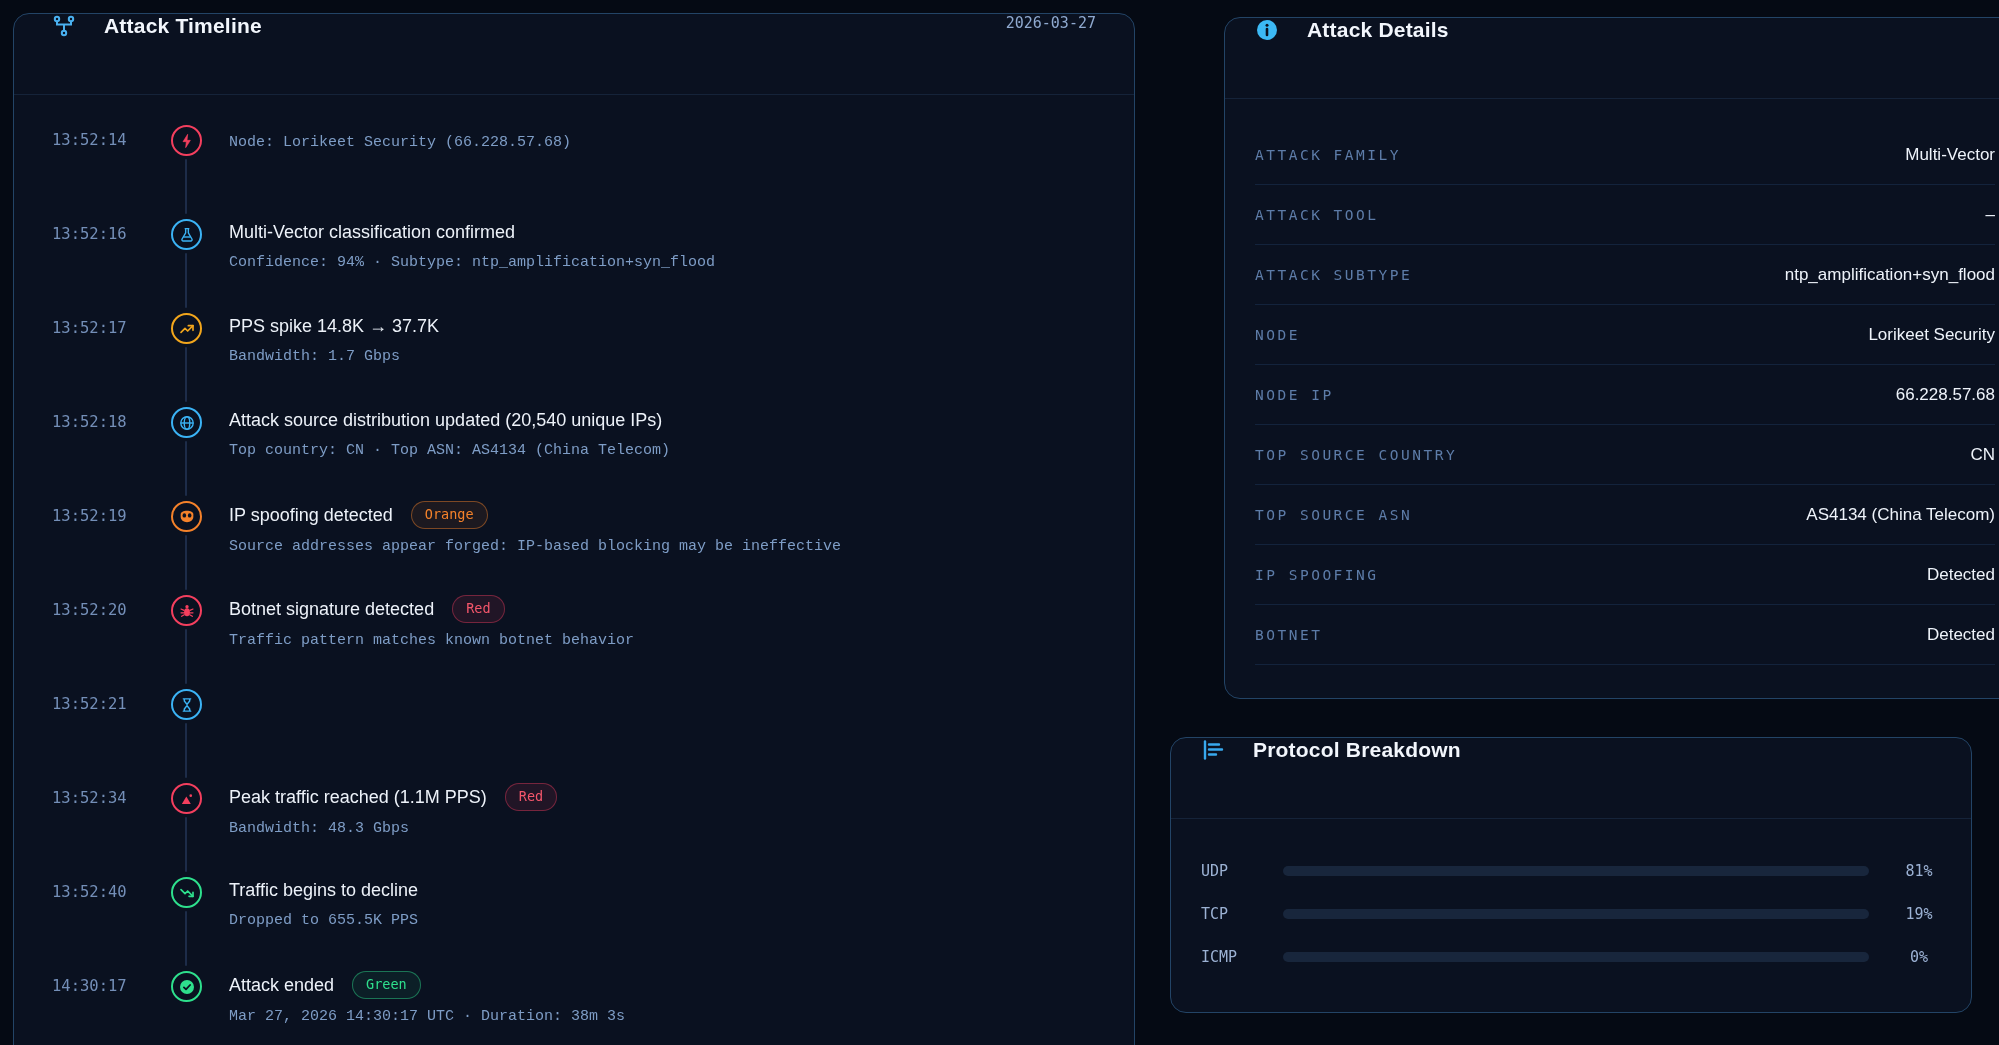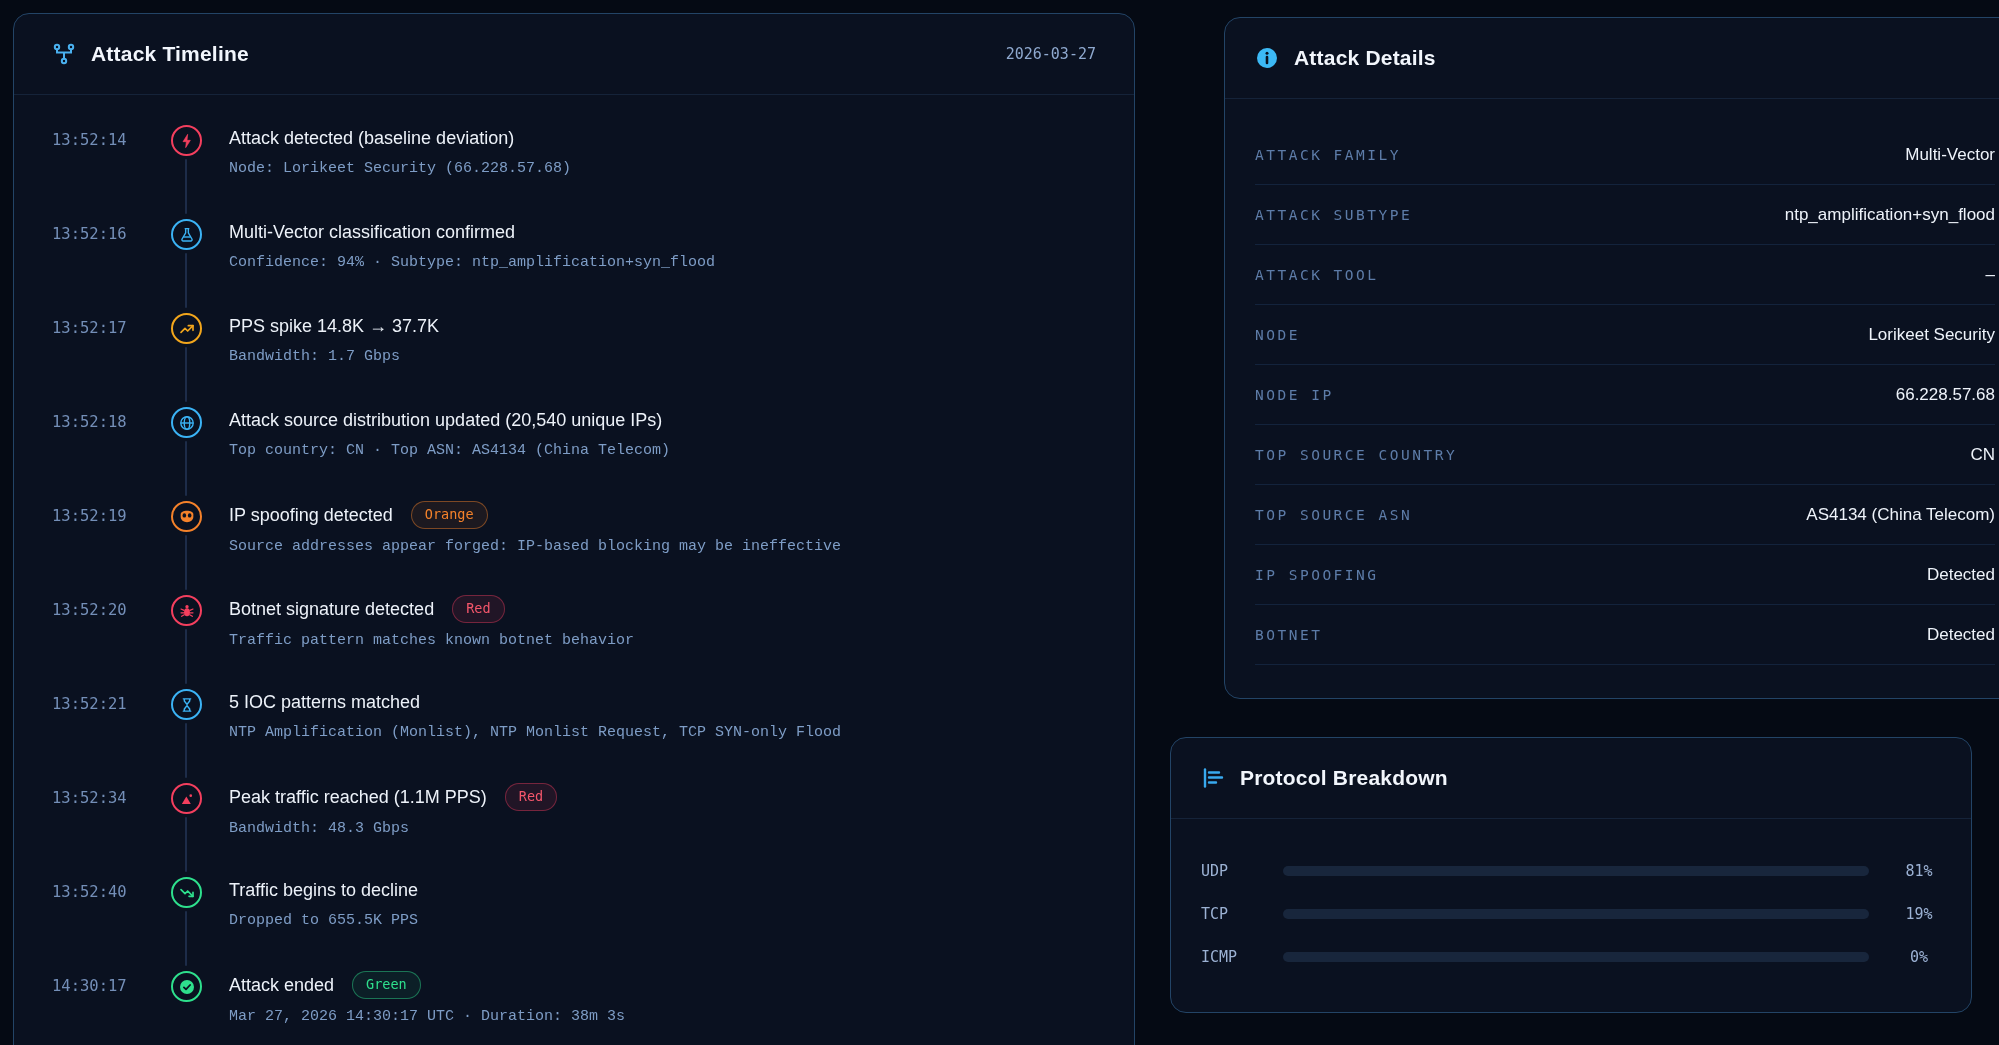--- a/index.html
+++ b/index.html
@@ -16,21 +16,21 @@
     position:absolute;
     background:#0a1120;
     border:1px solid #234466;
     border-radius:16px;
   }
   #timeline-panel { left:13px; top:13px; width:1122px; height:1115px; }
   #details-panel  { left:1224px; top:17px;  width:802px; height:682px; }
   #protocol-panel { left:1170px; top:737px; width:802px; height:276px; }
 
   .panel-header {
-    display:flex; align-items:center; gap:15px;
+    display:flex; gap:28px;
     height:81px; padding:0 30px;
     border-bottom:1px solid #152339;
   }
   #timeline-panel .panel-header { padding:0 38px; }
   .panel-title { font-size:21px; font-weight:700; color:#f2f6fc; letter-spacing:.2px; }
   .header-icon { width:24px; height:24px; display:inline-flex; }
   .header-icon svg { width:24px; height:24px; }
   .header-date {
     margin-left:auto;
     font-family:"DejaVu Sans Mono", monospace;
@@ -128,24 +128,20 @@
     <div class="etime mono">13:52:14</div>
     <div class="eicon-col">
       <span class="ecircle" style="--c: #f43f5e;">
             <svg viewBox="0 0 24 24">
               <path d="M13 2 6 13h5l-1 9 7-11h-5l1-9z" fill="currentColor" stroke="currentColor" stroke-width="1" stroke-linejoin="round"></path>
             </svg>
           </span>
       <span class="connector"></span>
     </div>
     <div class="ebody">
-      <div class="etitle-row">
-        <span class="etitle">Attack detected (baseline deviation)</span>
-
-      </div>
       <div class="esub mono">Node: Lorikeet Security (66.228.57.68)</div>
     </div>
   </div>
 
   <div class="event">
     <div class="etime mono">13:52:16</div>
     <div class="eicon-col">
       <span class="ecircle" style="--c: #3bb3f5;">
             <svg viewBox="0 0 24 24">
               <path d="M9.3 2.5h5.4M10 2.5v6.2L4.6 18a2 2 0 0 0 1.8 3h11.2a2 2 0 0 0 1.8-3L14 8.7V2.5" fill="none" stroke="currentColor" stroke-width="2.1" stroke-linecap="round" stroke-linejoin="round"></path>
@@ -248,27 +244,20 @@
 
   <div class="event">
     <div class="etime mono">13:52:21</div>
     <div class="eicon-col">
       <span class="ecircle" style="--c: #3bb3f5;">
             <svg viewBox="0 0 24 24">
               <path d="M6.5 2.8h11M6.5 21.2h11M8 2.8v3.1L12 11l4-5.1V2.8M8 21.2v-3.1L12 13l4 5.1v3.1" fill="none" stroke="currentColor" stroke-width="2.2" stroke-linecap="round" stroke-linejoin="round"></path>
             </svg>
           </span>
       <span class="connector"></span>
-    </div>
-    <div class="ebody">
-      <div class="etitle-row">
-        <span class="etitle">5 IOC patterns matched</span>
-
-      </div>
-      <div class="esub mono">NTP Amplification (Monlist), NTP Monlist Request, TCP SYN-only Flood</div>
     </div>
   </div>
 
   <div class="event">
     <div class="etime mono">13:52:34</div>
     <div class="eicon-col">
       <span class="ecircle" style="--c: #f43f5e;">
             <svg viewBox="0 0 24 24">
               <path d="M4.3 19.5 11 8.3l6.7 11.2z" fill="currentColor"></path>
               <circle cx="17.6" cy="7" r="2" fill="currentColor"></circle>
@@ -338,27 +327,27 @@
     </span>
     <span class="panel-title">Attack Details</span>
   </div>
   <div class="details-body" id="details-rows">
   <div class="drow">
     <span class="dlabel mono">ATTACK FAMILY</span>
     <span class="dvalue">Multi-Vector</span>
   </div>
 
   <div class="drow">
+    <span class="dlabel mono">ATTACK TOOL</span>
+    <span class="dvalue">–</span>
+  </div>
+
+  <div class="drow">
     <span class="dlabel mono">ATTACK SUBTYPE</span>
     <span class="dvalue">ntp_amplification+syn_flood</span>
-  </div>
-
-  <div class="drow">
-    <span class="dlabel mono">ATTACK TOOL</span>
-    <span class="dvalue">–</span>
   </div>
 
   <div class="drow">
     <span class="dlabel mono">NODE</span>
     <span class="dvalue">Lorikeet Security</span>
   </div>
 
   <div class="drow">
     <span class="dlabel mono">NODE IP</span>
     <span class="dvalue">66.228.57.68</span>

